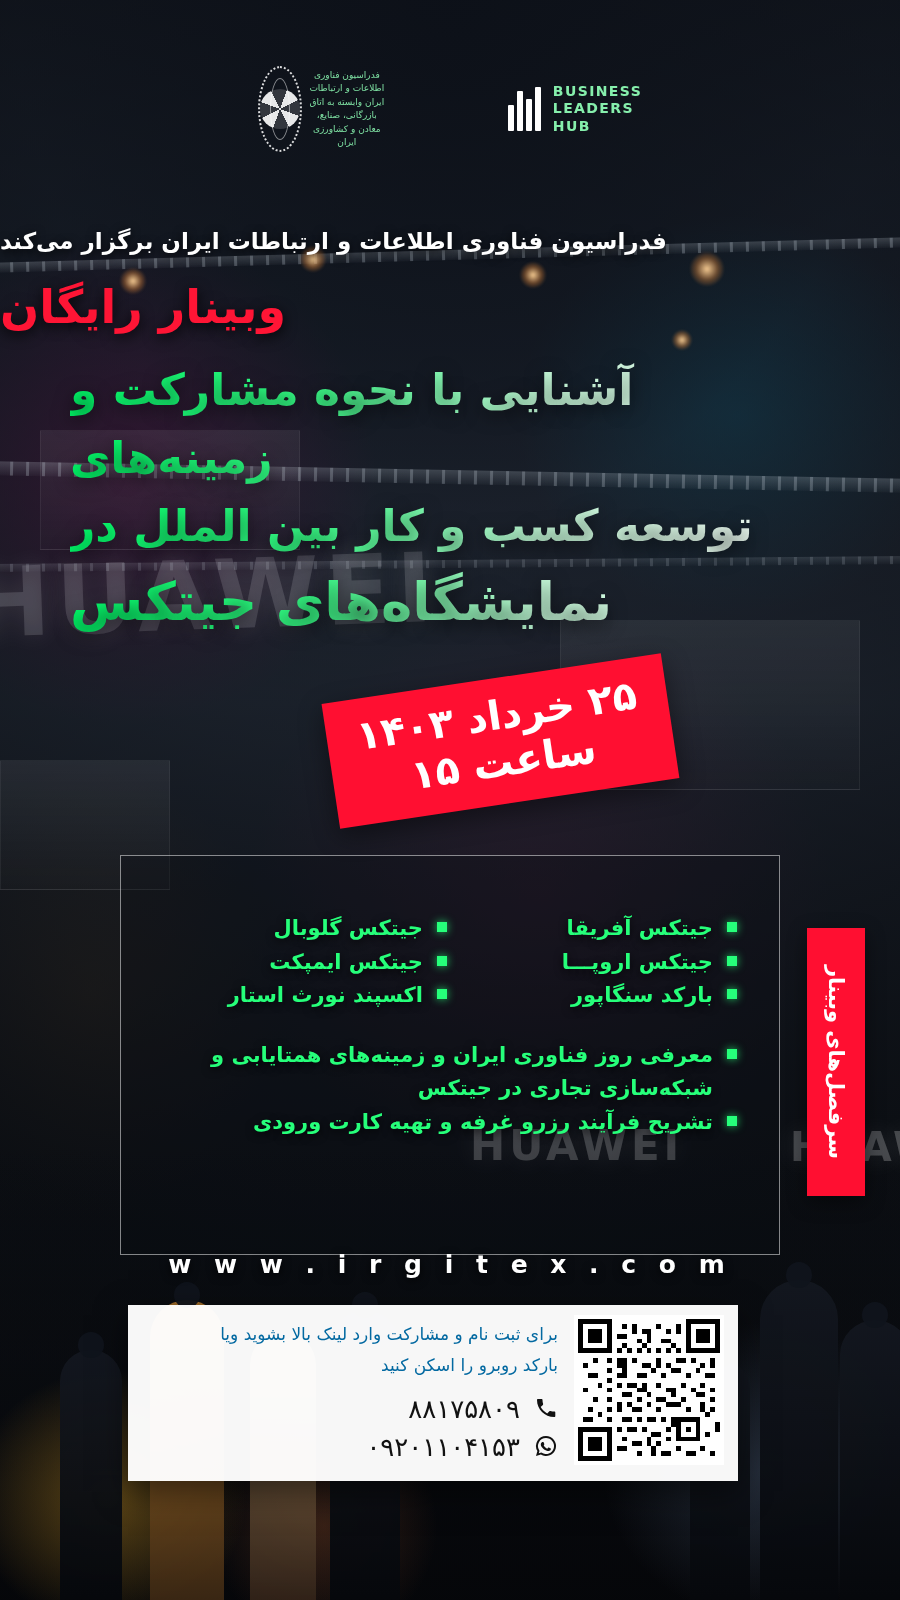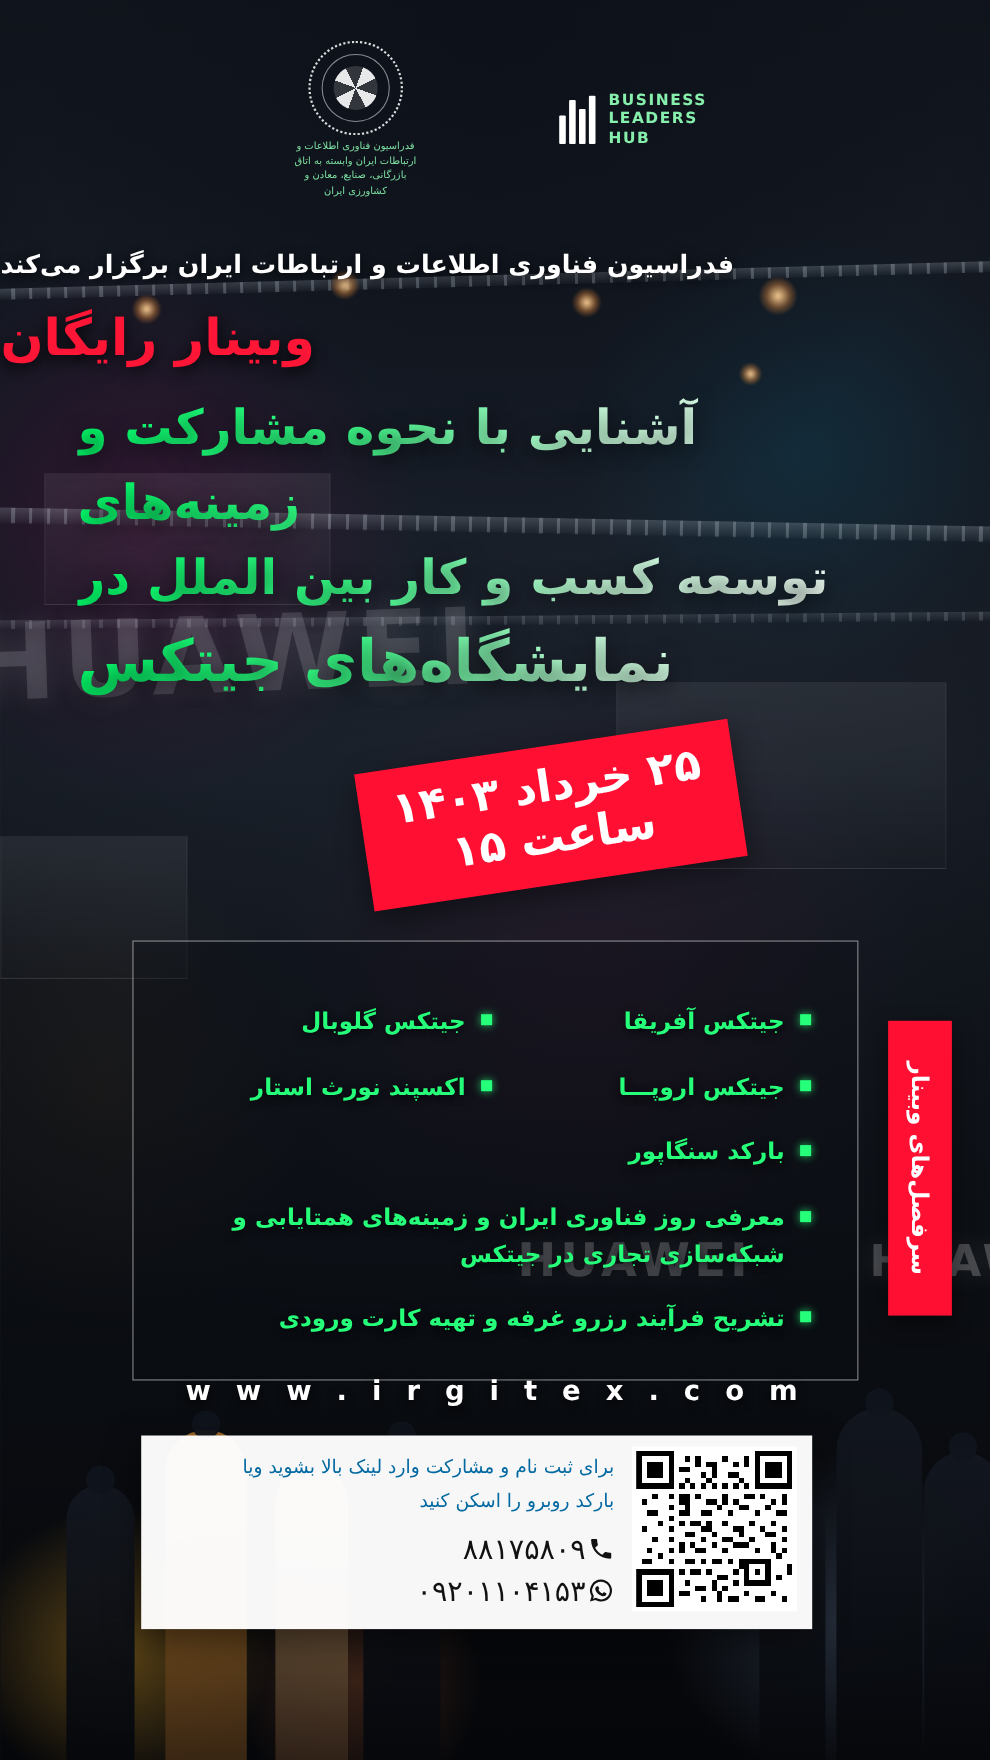--- a/index.html
+++ b/index.html
@@ -110,21 +110,21 @@
   .dwtc-mark i {
     display:block; width:30px; height:40px; transform:rotate(-45deg);
     background:
       repeating-linear-gradient(180deg, rgba(255,255,255,.95) 0 3px, rgba(255,255,255,0) 3px 7px);
     border:2px solid rgba(255,255,255,.95);
   }
   .dwtc-ar { font-size:11px; letter-spacing:.5px; opacity:.95; direction:rtl; }
   .dwtc-en { font-size:10.5px; letter-spacing:1.6px; font-weight:bold; }
   .fed-mark {
     width:130px; height:148px;
-    display:flex; flex-direction:column; align-items:center; justify-content:center; gap:4px;
+    display:flex; flex-direction:row; align-items:center; justify-content:center; gap:4px;
   }
   .fed-seal {
     width:86px; height:86px; border-radius:50%;
     border:2px dotted rgba(255,255,255,.85);
     position:relative;
     display:flex; align-items:center; justify-content:center;
   }
   .fed-seal::after {
     content:""; position:absolute; inset:10px; border-radius:50%;
     border:1px solid rgba(255,255,255,.5);
@@ -189,33 +189,33 @@
     width:58px; min-height:268px;
     background:#ff0f31; color:#fff;
     display:flex; align-items:center; justify-content:center;
     font-size:21px; font-weight:bold;
     writing-mode:vertical-rl;
     letter-spacing:2px;
     box-shadow:0 6px 20px rgba(0,0,0,.45);
   }
   .topics-inner { padding:56px 42px 0 42px; }
   .t-grid { display:flex; gap:6px; }
-  .t-col { flex:1; display:flex; flex-direction:column; gap:26px; }
+  .t-col { flex:1; display:flex; flex-direction:column; }
   .t-item {
     display:flex; align-items:flex-start; gap:14px;
     color:#26ff7a;
     font-size:21px; font-weight:bold;
     text-shadow:0 2px 8px rgba(0,0,0,.8);
     line-height:1.6;
   }
   .t-item .bullet {
     width:10px; height:10px; background:#26ff7a; margin-top:10px; flex:none;
     box-shadow:0 0 8px rgba(38,255,122,.8);
   }
-  .t-wide { margin-top:26px; display:flex; flex-direction:column; gap:24px; }
+  .t-wide { margin-top:26px; display:flex; flex-direction:column; }
 
   .site {
     position:absolute; top:1250px; left:0; right:0;
     text-align:center; color:#fff;
     font-size:25px; letter-spacing:7px; font-weight:bold;
     direction:ltr;
     text-shadow:0 2px 10px rgba(0,0,0,.85);
   }
 
   
@@ -229,21 +229,21 @@
     text-align:center; direction:ltr;
     font-size:25px; color:#111; font-weight:normal;
     padding:6px 0 12px;
   }
   .f-body { display:flex; gap:16px; align-items:flex-start; }
   .qr { width:150px; height:150px; flex:none; background:#fff; padding:4px; }
   .qr svg { display:block; }
   .f-right { flex:1; text-align:right; padding-top:4px; }
   .f-note { font-size:17px; color:#0369a1; line-height:1.85; }
   .f-contact { margin-top:12px; display:flex; flex-direction:column; gap:8px; }
-  .f-row { display:flex; align-items:center; justify-content:flex-start; }
+  .f-row { display:flex; align-items:center; gap:12px; justify-content:flex-start; }
   .f-ico { width:26px; height:26px; flex:none; color:#111; }
   .f-num { font-size:26px; color:#111; letter-spacing:2px; direction:ltr; }
 </style>
 </head>
 <body>
 
 <div class="poster">
 
   <div class="bg">
     <div class="truss t1"></div>
@@ -336,20 +336,24 @@
           </div>
           <div class="t-item">
             <span class="bullet"></span>
             <span>بارکد سنگاپور</span>
           </div>
         </div>
         <div class="t-col">
           <div class="t-item">
             <span class="bullet"></span>
             <span>جیتکس گلوبال</span>
+          </div>
+          <div class="t-item">
+            <span class="bullet"></span>
+            <span>جیتکس ایمپکت</span>
           </div>
           <div class="t-item">
             <span class="bullet"></span>
             <span>اکسپند نورث استار</span>
           </div>
         </div>
       </div>
 
       <div class="t-wide">
         <div class="t-item">

